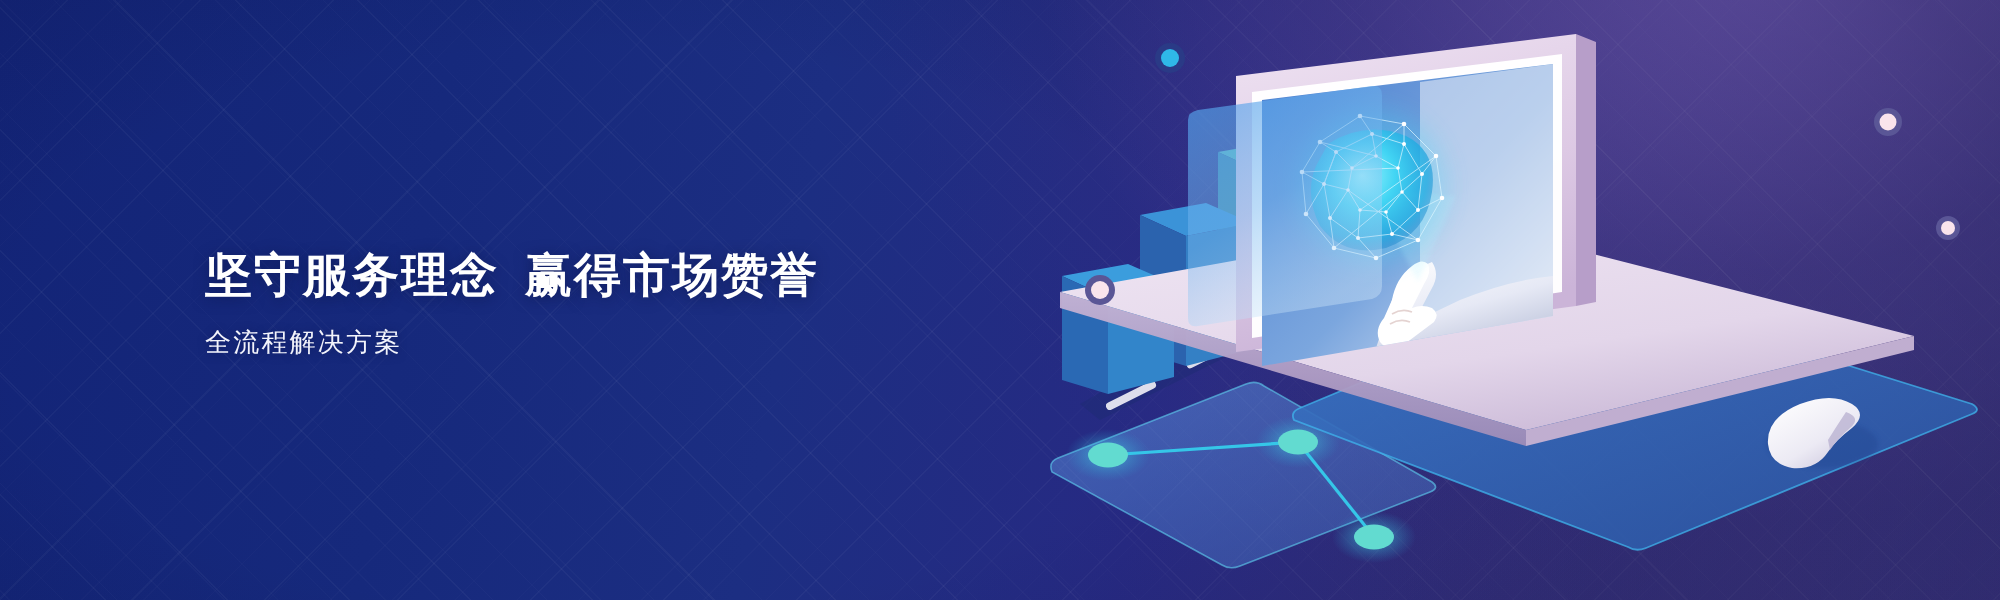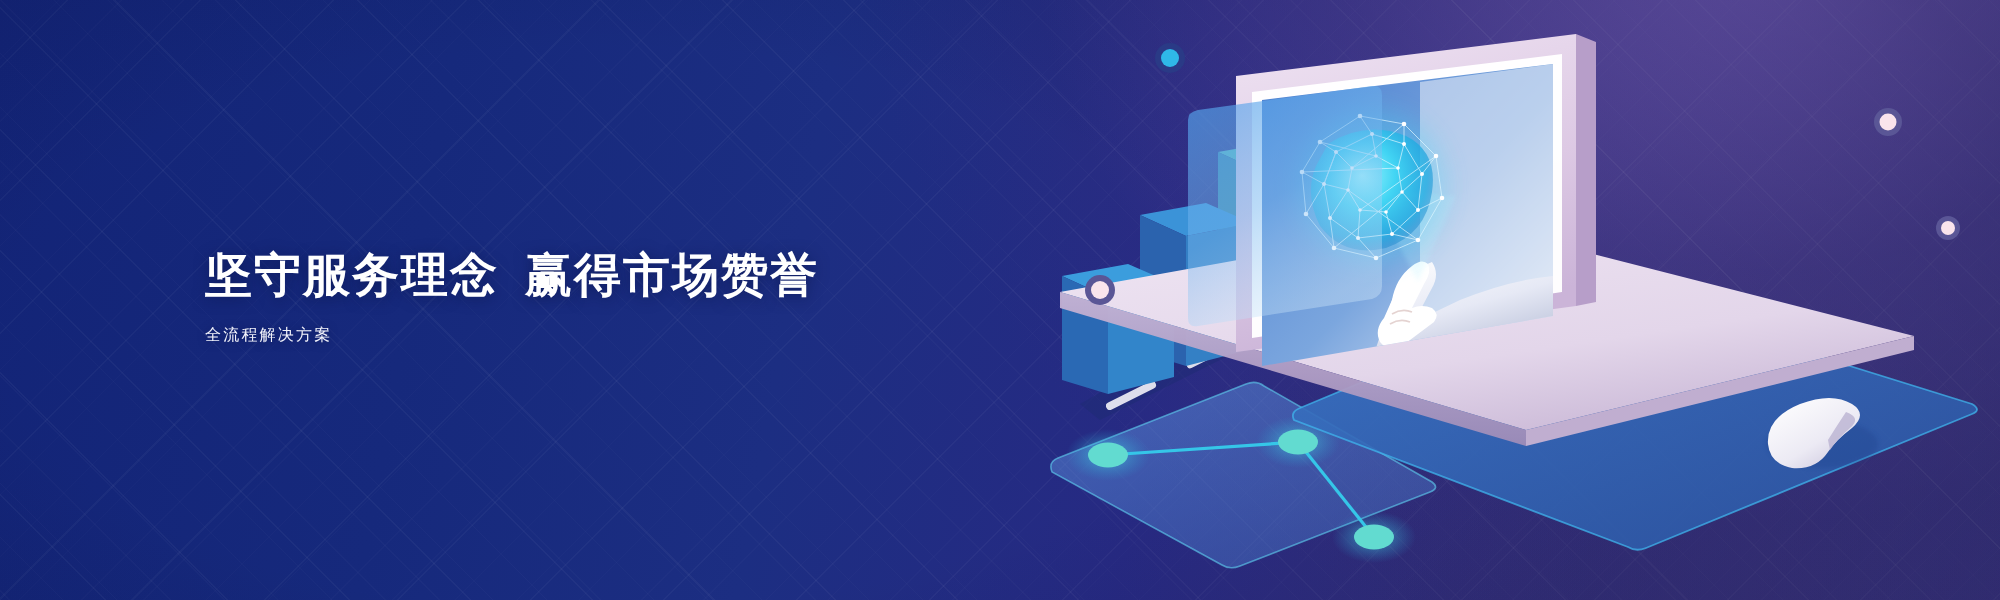--- a/index.html
+++ b/index.html
@@ -47,21 +47,21 @@
     font-weight:bold;
     color:#ffffff;
     letter-spacing:2px;
     line-height:1.16;
     white-space:nowrap;
     text-shadow:0 2px 14px rgba(10,18,70,0.55);
   }
   .headline .gap { display:inline-block; width:26px; }
   .subline {
     margin-top:22px;
-    font-size:16px;
+    font-size:26px;
     font-weight:normal;
     color:#f2f3fb;
     letter-spacing:2.2px;
     white-space:nowrap;
     text-shadow:0 1px 8px rgba(10,18,70,0.5);
   }
 
   
   .art { position:absolute; left:1040px; top:0; width:960px; height:600px; z-index:20; }
   .art svg { display:block; width:960px; height:600px; overflow:visible; }

